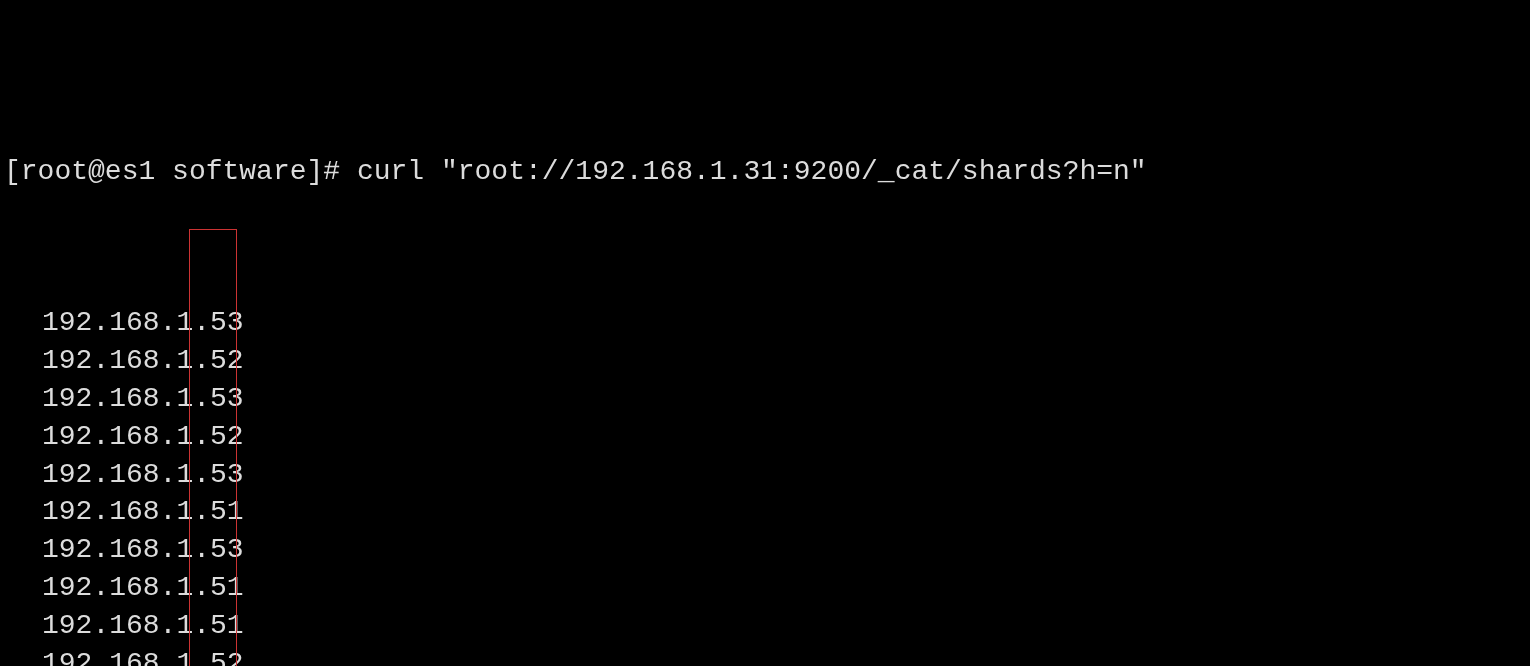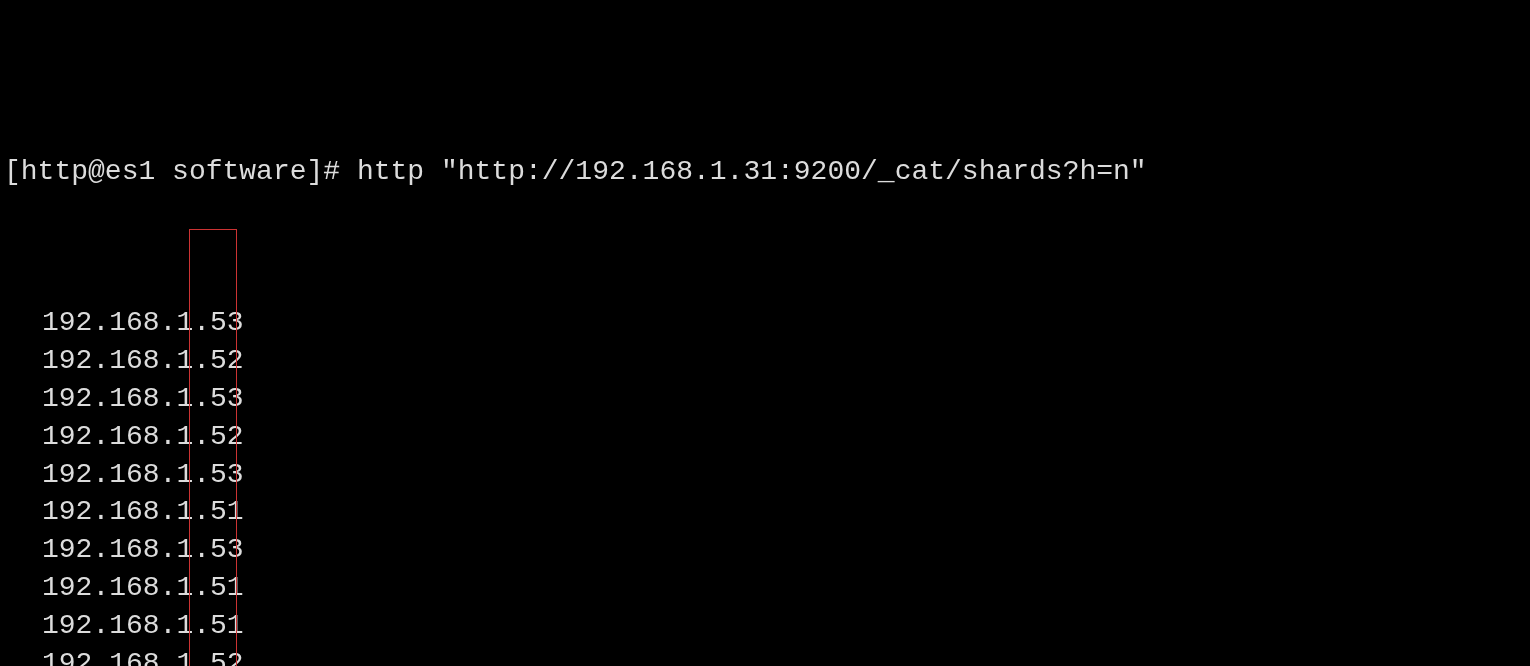--- a/index.html
+++ b/index.html
@@ -42,20 +42,20 @@
       left: 185px;
       width: 48px;
       height: 608px;
     }
   </style>
 </head>
 <body>
 
 
 
-<div class="prompt-line">[<span>http</span>@<span>es1</span> <span>software</span>]<span>#</span> <span>http "http://192.168.1.31:9200/_cat/shards?h=n"</span></div>
+<div class="prompt-line">[<span>root</span>@<span>es1</span> <span>software</span>]<span>#</span> <span>curl "root://192.168.1.31:9200/_cat/shards?h=n"</span></div>
 <div class="output-container">
   <div class="output-lines"><span class="output-line">192.168.1.53</span><span class="output-line">192.168.1.52</span><span class="output-line">192.168.1.53</span><span class="output-line">192.168.1.52</span><span class="output-line">192.168.1.53</span><span class="output-line">192.168.1.51</span><span class="output-line">192.168.1.53</span><span class="output-line">192.168.1.51</span><span class="output-line">192.168.1.51</span><span class="output-line">192.168.1.52</span></div>
   <div class="highlight-box"></div>
 </div>
 
 
 
 
 </body></html>

